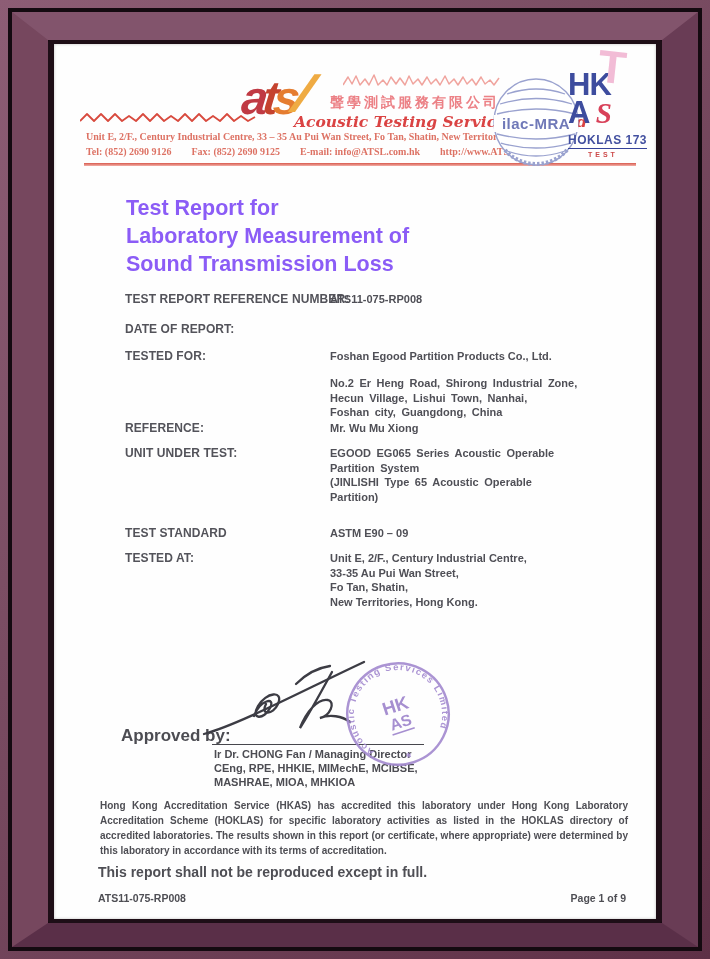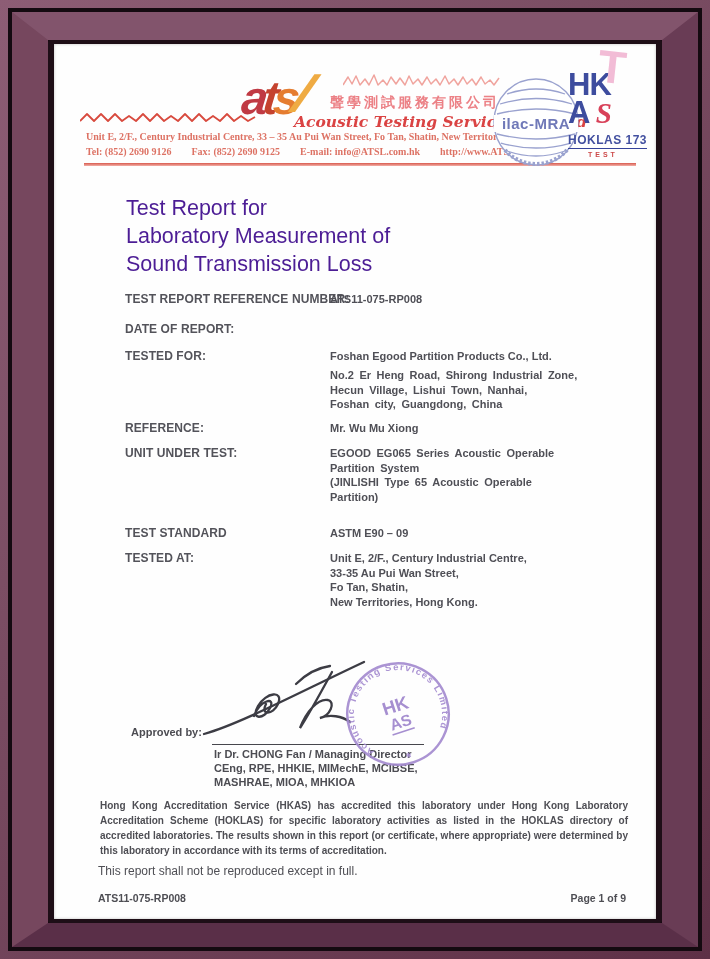--- a/index.html
+++ b/index.html
@@ -51,43 +51,43 @@
     font-weight:700;color:#f2bcd6;transform:rotate(6deg);z-index:0;}
   .hkas-a{position:relative;z-index:1;font-weight:900;font-size:31px;color:#3d4c9e;}
   .hkas-s{position:relative;z-index:1;font-family:"Liberation Serif",serif;
     font-style:italic;font-weight:900;font-size:29px;color:#d84058;margin-left:1px;}
   .hoklas-line{margin-top:3px;width:fit-content;border-bottom:1.5px solid #35429a;
     padding-bottom:1px;color:#4350a0;font-weight:700;font-size:12px;
     letter-spacing:.5px;white-space:nowrap;}
   .hkas-test{margin-top:2px;margin-left:20px;font-size:7px;letter-spacing:3px;
     color:#cc4848;font-weight:700;}
   
-  .title{left:72px;top:150px;font-size:21.5px;font-weight:400;color:#4c1d95;
+  .title{left:72px;top:150px;font-size:21.5px;font-weight:700;color:#8b5cf6;
     line-height:28px;}
   .title div{position:static;}
   .frow{left:71px;width:500px;height:14px;}
   .frow .lab{left:0;top:0;font-size:12px;font-weight:700;color:#53535a;
     letter-spacing:.1px;}
   .frow .val{left:205px;top:0;width:294px;font-size:11px;font-weight:700;
     color:#4f4f56;line-height:14.5px;white-space:pre-line;}
   .val-wide{word-spacing:2.5px;}
   
-  .approved-label{left:77px;top:682px;font-size:11px;font-weight:700;color:#4c4c52;}
+  .approved-label{left:67px;top:682px;font-size:17px;font-weight:700;color:#4c4c52;}
   .sig-svg{left:146px;top:610px;width:172px;height:92px;z-index:1;}
   .sig-line{left:158px;top:700px;width:212px;height:0;
     border-top:1.5px solid #47474d;}
   .sig-name{left:160px;top:704px;font-size:11px;font-weight:700;color:#4c4c52;}
   .sig-q1{left:160px;top:718px;font-size:11px;font-weight:700;color:#4c4c52;}
   .sig-q2{left:160px;top:732px;font-size:11px;font-weight:700;color:#4c4c52;}
   .company-stamp{left:290px;top:616px;width:108px;height:108px;
     transform:rotate(-18deg);opacity:.92;z-index:2;}
   
   .accred{left:46px;top:754px;width:528px;font-size:10px;line-height:15px;
     color:#4e4e54;text-align:justify;font-weight:600;}
-  .repro{left:44px;top:820px;font-size:12px;color:#4e4e54;font-weight:400;}
+  .repro{left:44px;top:820px;font-size:14px;color:#4e4e54;font-weight:700;}
   .foot-row{left:44px;top:848px;width:528px;display:flex;
     justify-content:space-between;font-size:10.5px;color:#4e4e54;font-weight:600;}
   .foot-row span{position:static;}
 </style>
 </head>
 <body>
 
 <div class="stage">
   <div class="frame-outer"></div>
   <div class="frame-groove"></div>
@@ -151,21 +151,21 @@
       <span class="lab">TEST REPORT REFERENCE NUMBER:</span>
       <span class="val">ATS11-075-RP008</span>
     </div>
     <div class="frow" style="top:278px">
       <span class="lab">DATE OF REPORT:</span>
     </div>
     <div class="frow" style="top:305px">
       <span class="lab">TESTED FOR:</span>
       <span class="val">Foshan Egood Partition Products Co., Ltd.</span>
     </div>
-    <div class="frow" style="top:324px">
+    <div class="frow" style="top:332px">
       <span class="lab"></span>
       <span class="val val-wide">No.2 Er Heng Road, Shirong Industrial Zone,
 Hecun Village, Lishui Town, Nanhai,
 Foshan city, Guangdong, China</span>
     </div>
     <div class="frow" style="top:377px">
       <span class="lab">REFERENCE:</span>
       <span class="val">Mr. Wu Mu Xiong</span>
     </div>
     <div class="frow" style="top:402px">

